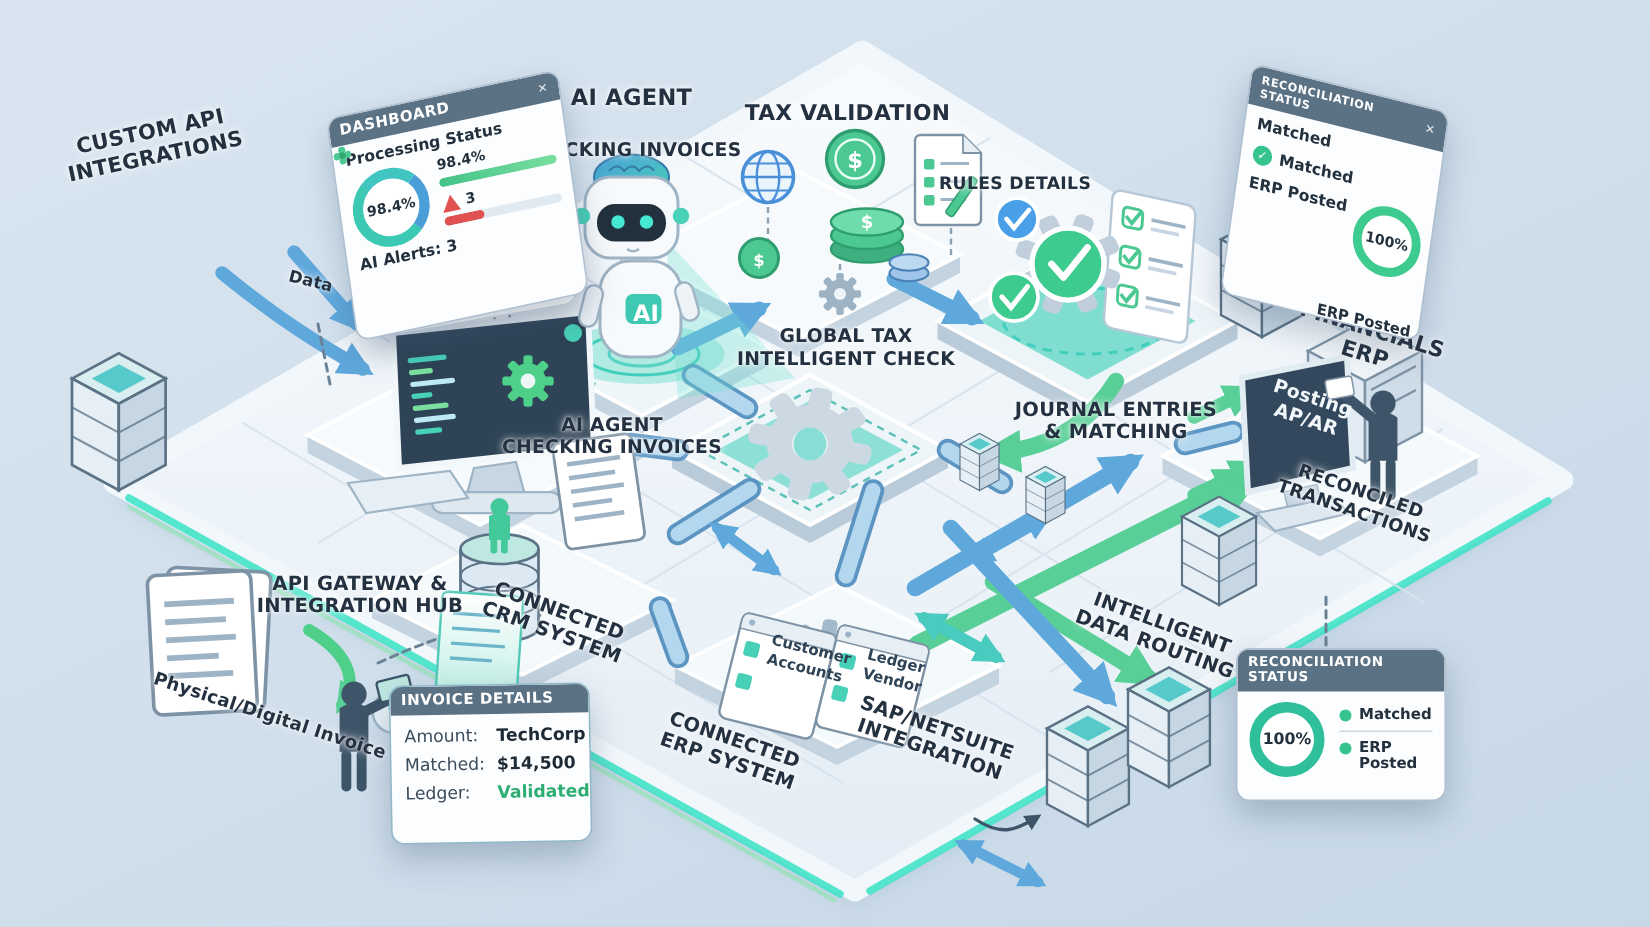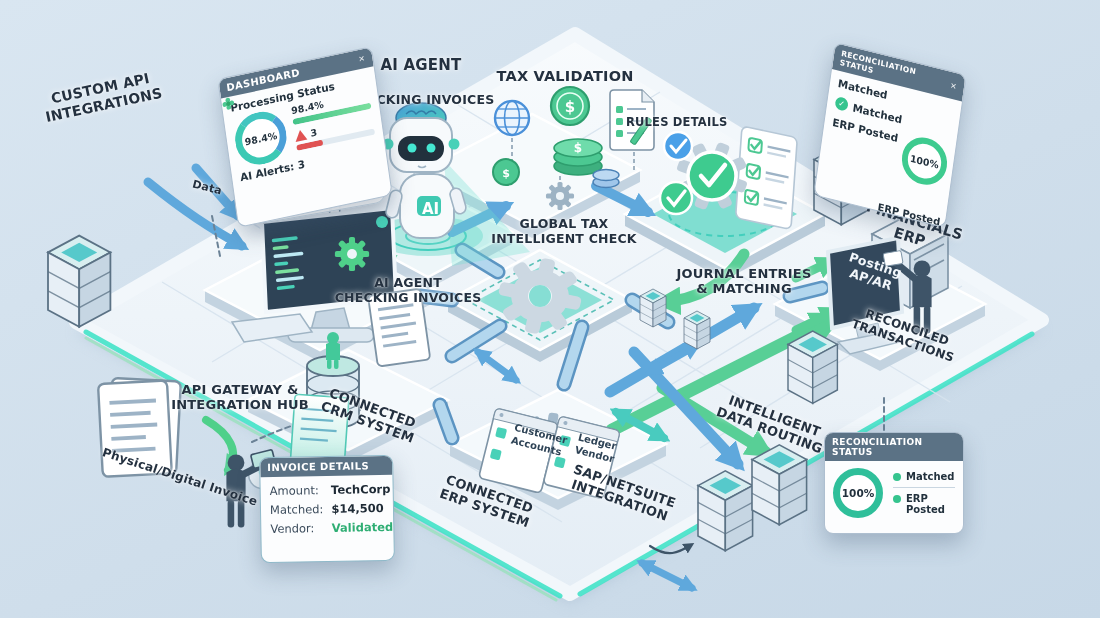--- a/index.html
+++ b/index.html
@@ -613,21 +613,21 @@
 
 <div class="panel" style="left:260px;top:456px;width:132px;height:104px;transform:rotate(-1deg);border-color:#8fb9c9;">
   <div class="ptitle" style="font-size:10px;">
     <span>INVOICE DETAILS</span>
   </div>
   <div class="inv-body">
     <span>Amount:</span>
     <span class="inv-val">TechCorp</span>
     <span>Matched:</span>
     <span class="inv-val">$14,500</span>
-    <span>Vendor:</span>
+    <span>Ledger:</span>
     <span class="inv-val inv-ok">Validated</span>
   </div>
 </div>
 
 <div class="panel" style="left:824px;top:432px;width:138px;height:100px;">
   <div class="ptitle" style="font-size:9px;">
     <span>RECONCILIATION STATUS</span>
   </div>
   <div class="rb-body">
     <div class="donut donut-rb">

